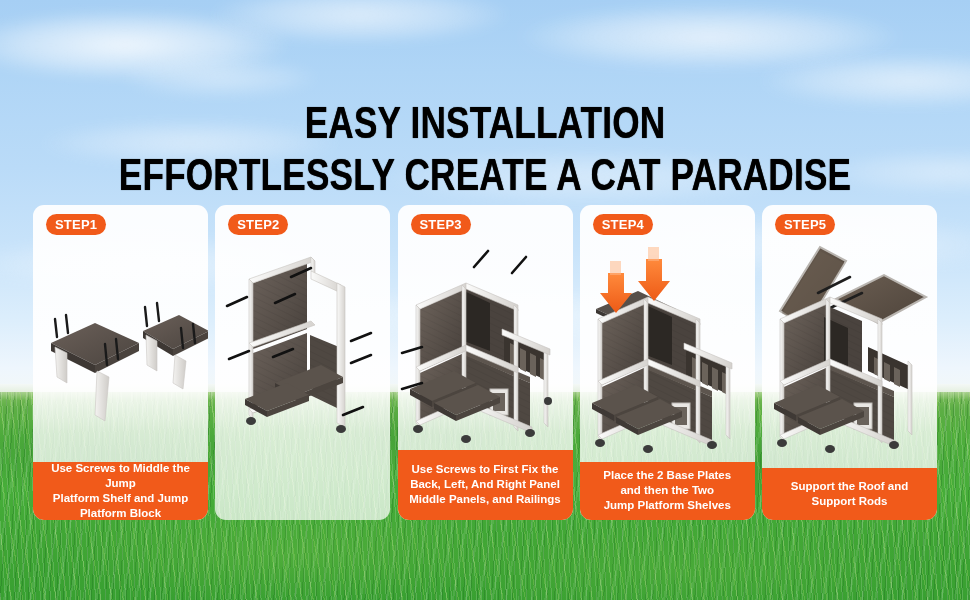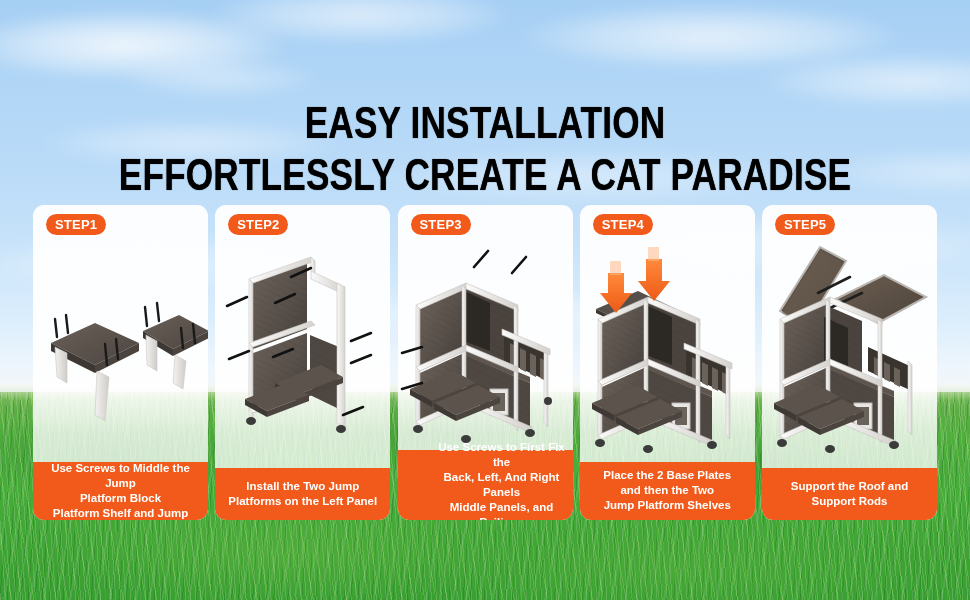--- a/index.html
+++ b/index.html
@@ -157,21 +157,21 @@
     font-family:"Liberation Sans Narrow","Liberation Sans", sans-serif;
     font-weight:bold;
     font-size:11.5px;
     line-height:15px;
     padding:8px 7px 9px;
     display:flex; align-items:center; justify-content:center;
   }
   .caption span { display:block; }
   .cap-h3 { height:58px; }
   .cap-h2 { height:52px; }
-  .cap-h4 { height:70px;padding-left:40px; }
+  .cap-h4 { height:70px; }
 </style>
 </head>
 <body>
 
 <div class="stage">
 
   <div class="sky">
     <div class="cloud c1"></div>
     <div class="cloud c2"></div>
     <div class="cloud c3"></div>
@@ -238,22 +238,22 @@
               <line x1="124" y1="72" x2="126" y2="90"></line>
               <line x1="148" y1="97" x2="150" y2="117"></line>
               <line x1="160" y1="93" x2="162" y2="112"></line>
             </g>
           </g>
         </svg>
       </div>
       <div class="caption cap-h3">
         <div>
           <span>Use Screws to Middle the Jump</span>
+          <span>Platform Shelf and Jump</span>
           <span>Platform Block</span>
-          <span>Platform Shelf and Jump</span>
         </div>
       </div>
     </div>
 
     <div class="card">
       <div class="badge">STEP2</div>
       <div class="art">
         <svg viewBox="0 0 175 222" xmlns="http://www.w3.org/2000/svg">
           <defs>
             <linearGradient id="wood2" x1="0" y1="0" x2="1" y2="1">
@@ -304,26 +304,20 @@
             <line x1="12" y1="75" x2="32" y2="66"></line>
             <line x1="60" y1="72" x2="80" y2="63"></line>
             <line x1="76" y1="46" x2="96" y2="37"></line>
             <line x1="14" y1="128" x2="34" y2="120"></line>
             <line x1="58" y1="126" x2="78" y2="118"></line>
             <line x1="136" y1="110" x2="156" y2="102"></line>
             <line x1="136" y1="132" x2="156" y2="124"></line>
             <line x1="128" y1="184" x2="148" y2="176"></line>
           </g>
         </svg>
-      </div>
-      <div class="caption cap-h2">
-        <div>
-          <span>Install the Two Jump</span>
-          <span>Platforms on the Left Panel</span>
-        </div>
       </div>
     </div>
 
     <div class="card">
       <div class="badge">STEP3</div>
       <div class="art">
         <svg viewBox="0 0 175 222" xmlns="http://www.w3.org/2000/svg">
           <defs>
             <linearGradient id="wood3" x1="0" y1="0" x2="1" y2="1">
               <stop offset="0%" stop-color="#6E645C"></stop>
@@ -398,21 +392,21 @@
             <line x1="76" y1="36" x2="90" y2="20"></line>
             <line x1="114" y1="42" x2="128" y2="26"></line>
             <line x1="4" y1="122" x2="24" y2="116"></line>
             <line x1="4" y1="158" x2="24" y2="152"></line>
           </g>
         </svg>
       </div>
       <div class="caption cap-h4">
         <div>
           <span>Use Screws to First Fix the</span>
-          <span>Back, Left, And Right Panels</span>
+          <span>Back, Left, And Right Panel</span>
           <span>Middle Panels, and Railings</span>
         </div>
       </div>
     </div>
 
     <div class="card">
       <div class="badge">STEP4</div>
       <div class="art">
         <svg viewBox="0 0 175 222" xmlns="http://www.w3.org/2000/svg">
           <defs>

